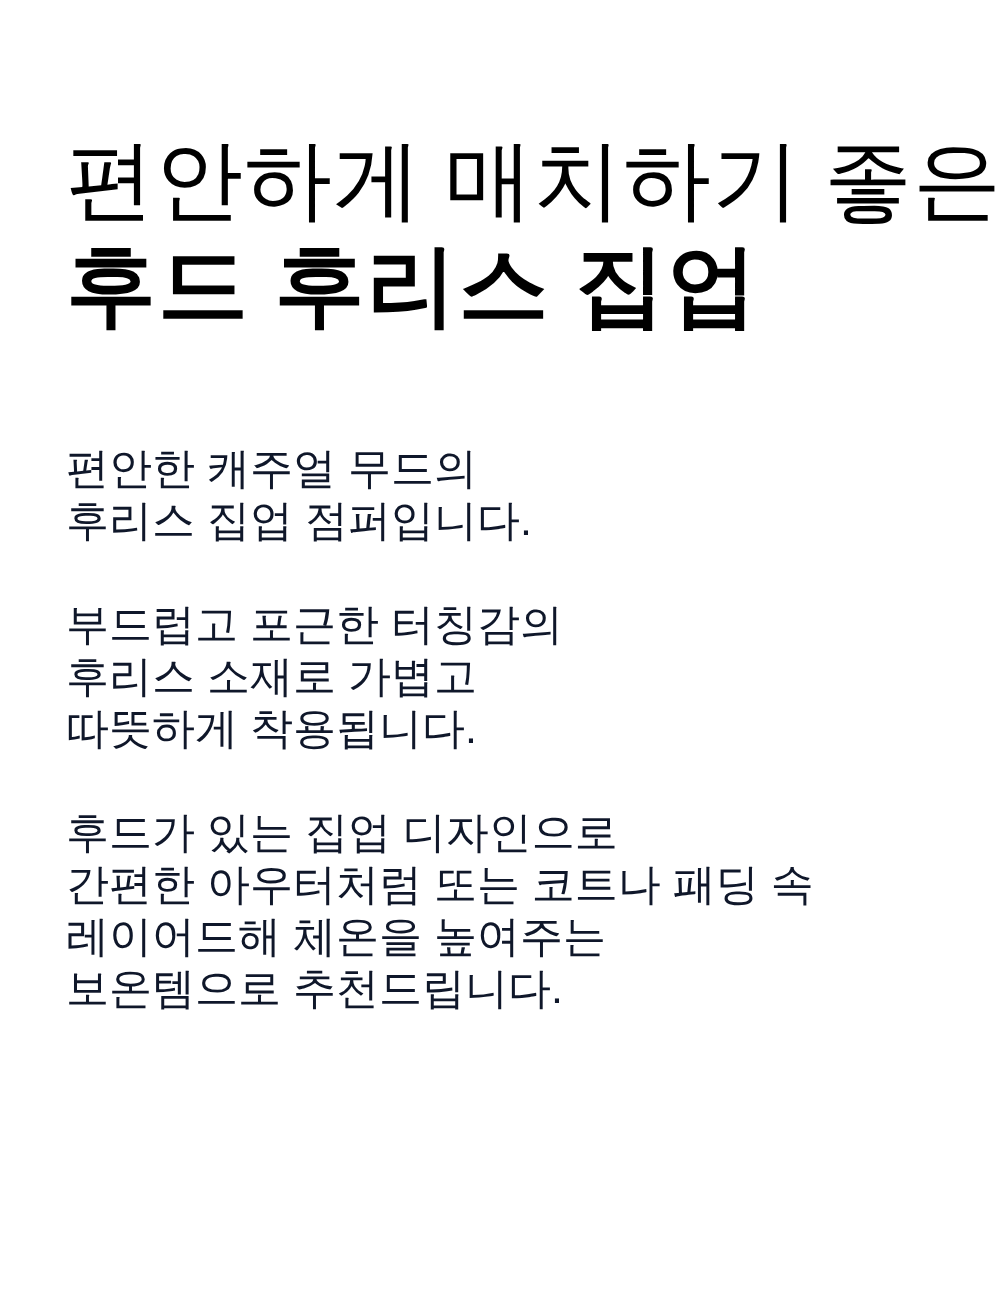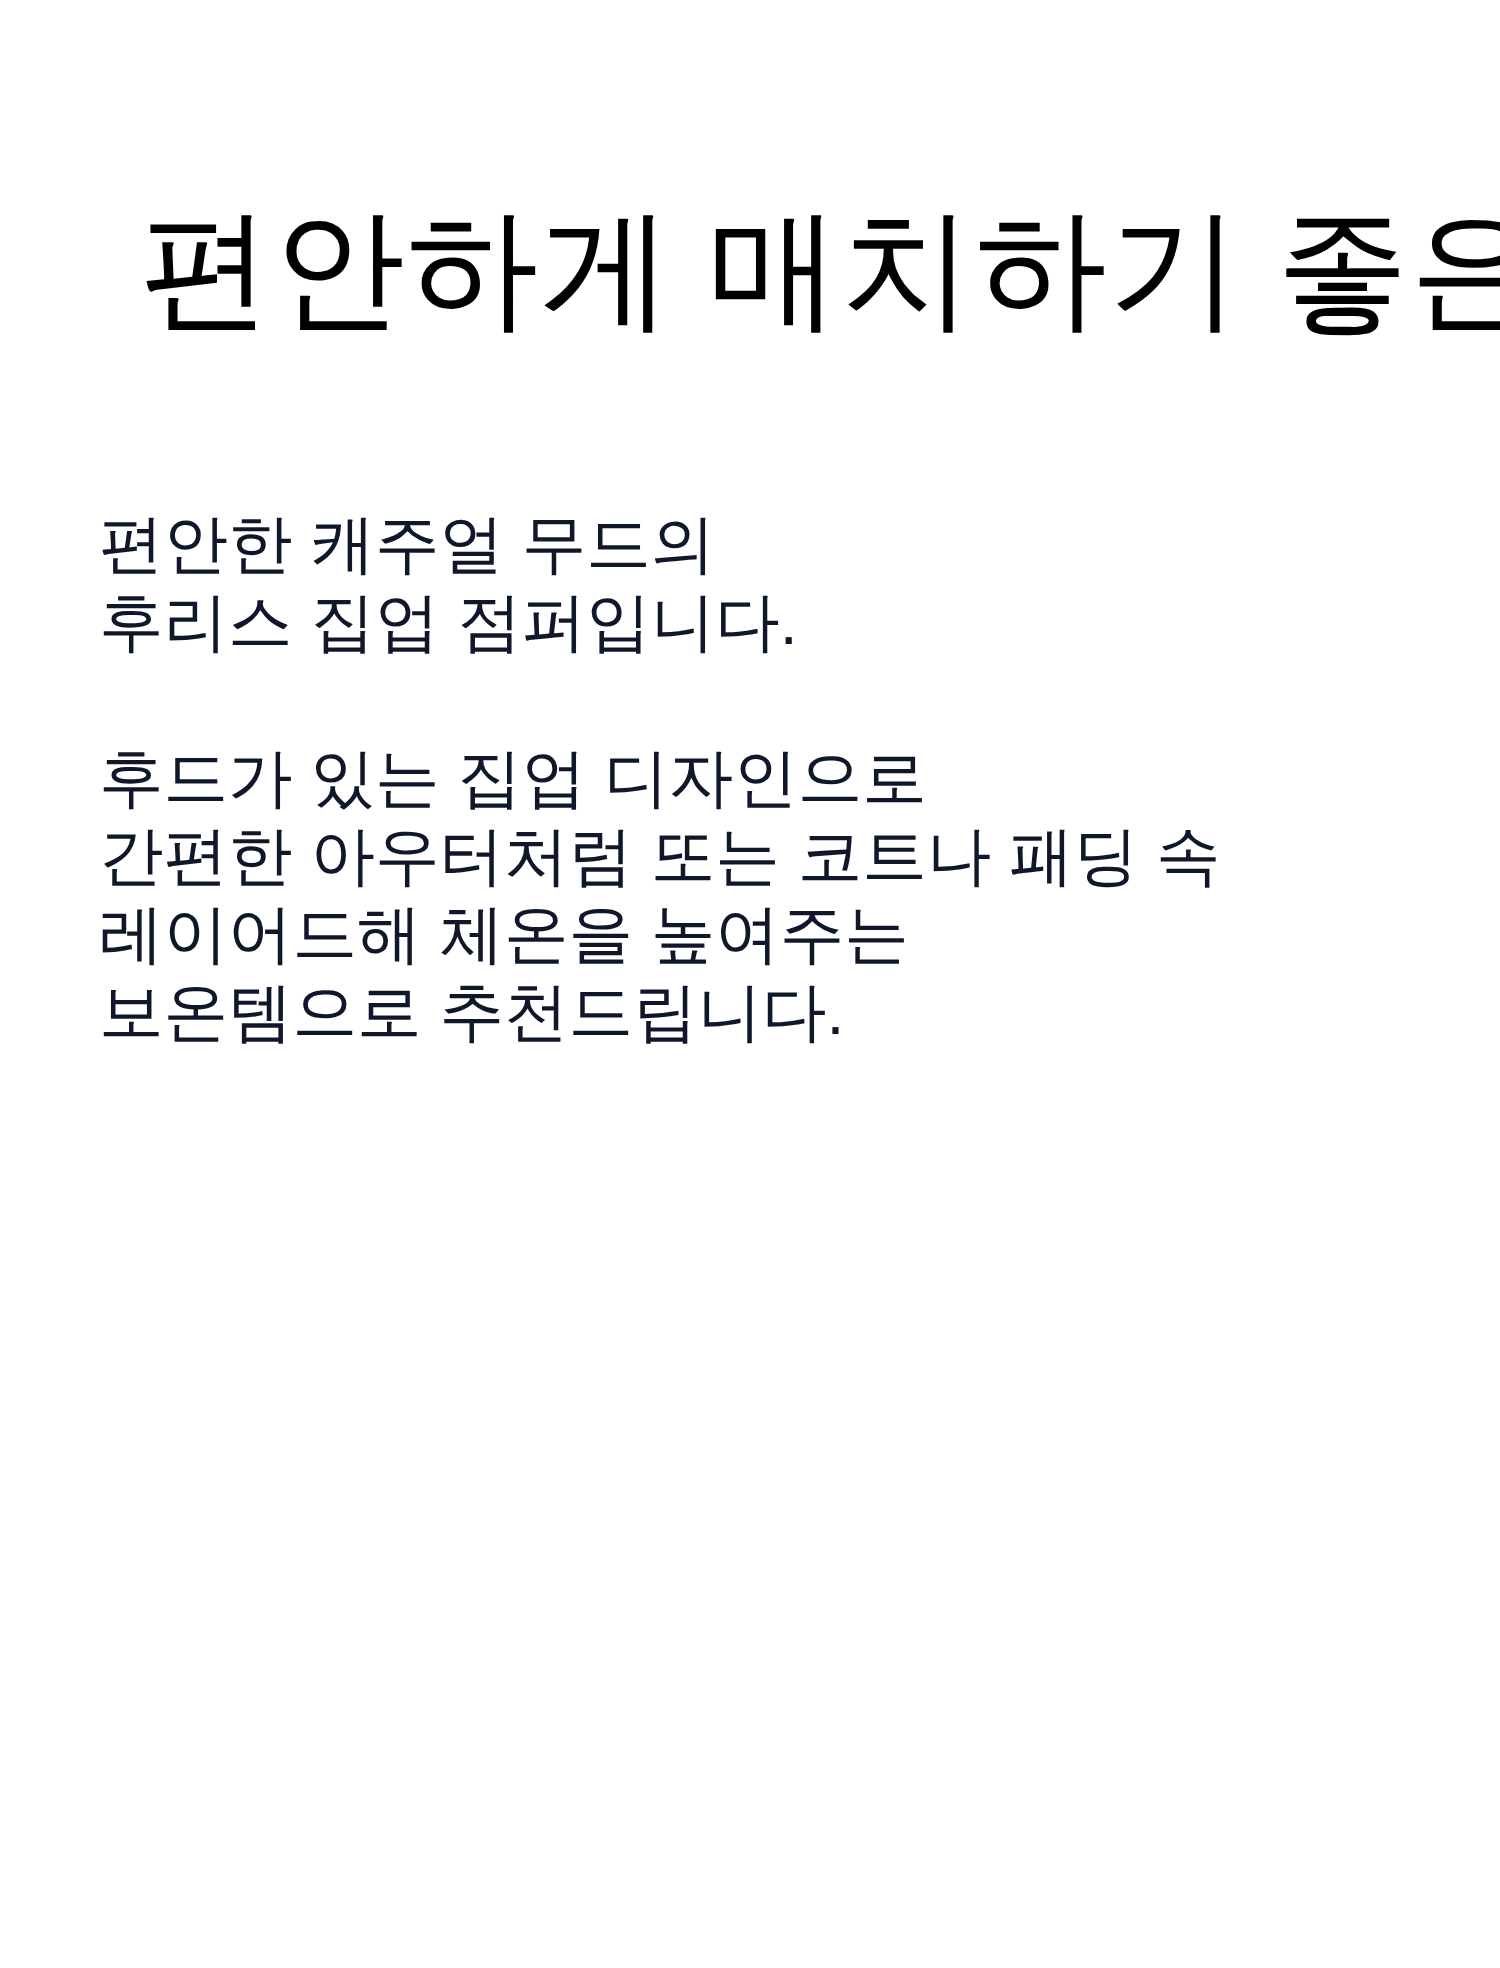--- a/index.html
+++ b/index.html
@@ -26,21 +26,20 @@
     color: #000000;
     font-family: "Liberation Serif", "DejaVu Serif", serif;
   }
   .title-line1 {
     display: block;
     font-size: 88px;
     font-weight: 400;
     line-height: 105px;
     letter-spacing: 1px;
     white-space: nowrap;
-    margin-left: 27px;
   }
   .title-line2 {
     display: block;
     font-size: 90px;
     font-weight: 800;
     line-height: 105px;
     letter-spacing: 2px;
     white-space: nowrap;
   }
   .desc {
@@ -55,20 +54,22 @@
     white-space: nowrap;
   }
 </style>
 </head>
 <body>
 
 <div class="page">
 
   <h1 class="title">
     <span class="title-line1">편안하게 매치하기 좋은</span>
+    <span class="title-line2">후드 후리스 집업</span>
   </h1>
 
   <div class="desc" id="description">
       <p class="para">편안한 캐주얼 무드의<br>후리스 집업 점퍼입니다.</p>
+      <p class="para">부드럽고 포근한 터칭감의<br>후리스 소재로 가볍고<br>따뜻하게 착용됩니다.</p>
       <p class="para">후드가 있는 집업 디자인으로<br>간편한 아우터처럼 또는 코트나 패딩 속<br>레이어드해 체온을 높여주는<br>보온템으로 추천드립니다.</p>
     </div>
 
 </div>
 
 </body></html>

